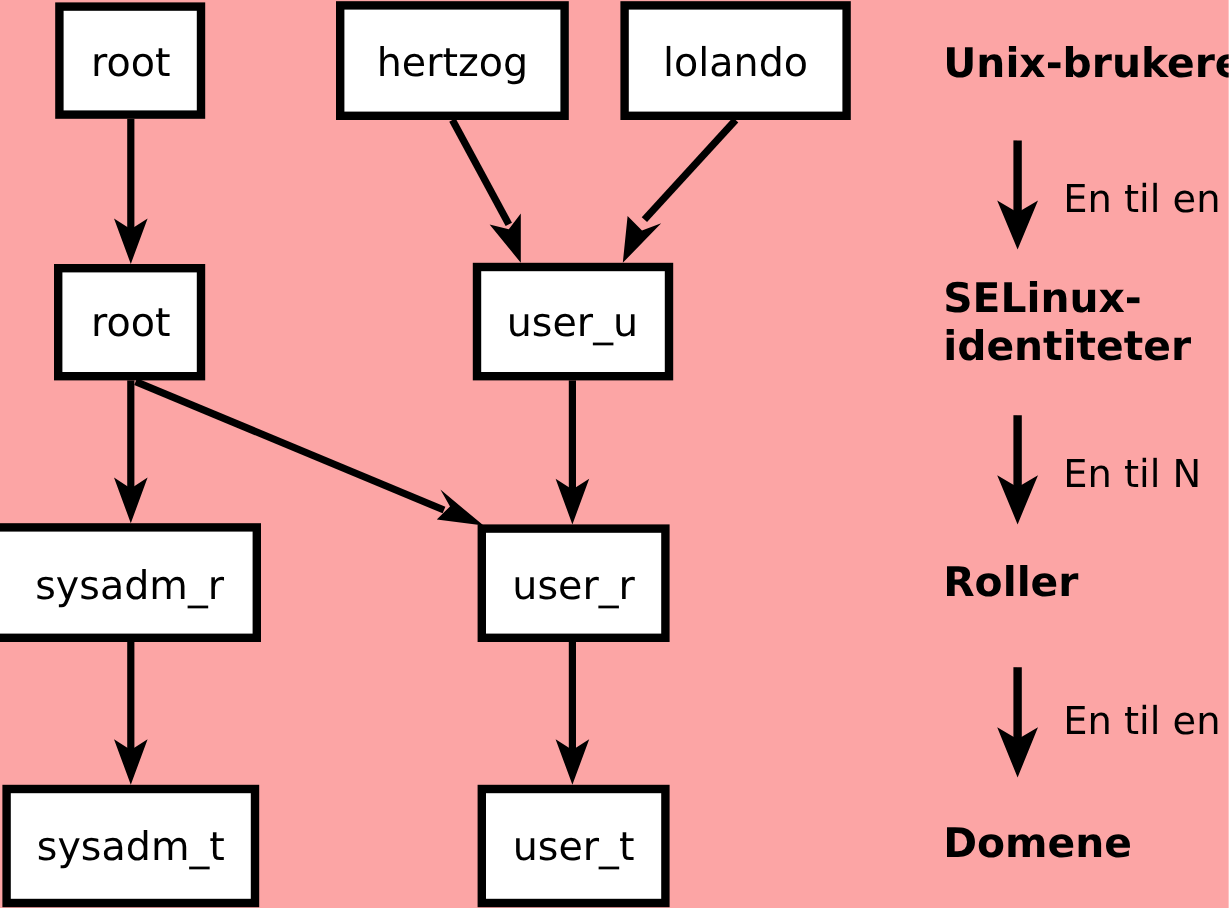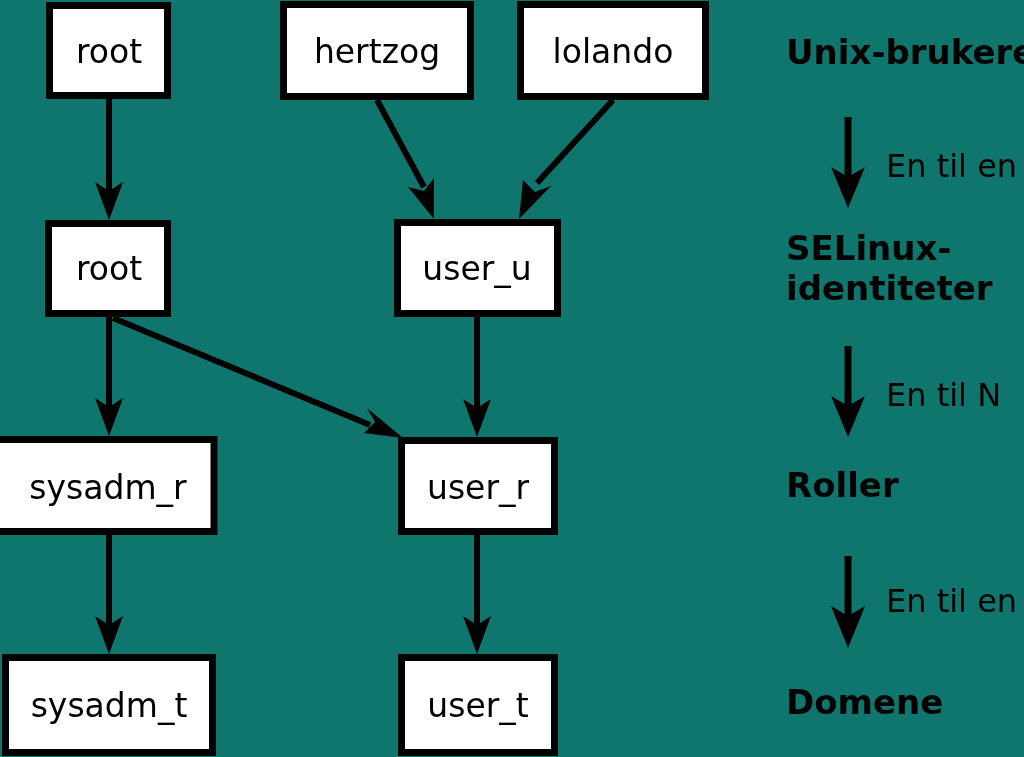--- a/index.html
+++ b/index.html
@@ -10,21 +10,21 @@
   body {
     width: 1024px;
     height: 757px;
     overflow: hidden;
     font-family: "DejaVu Sans", sans-serif;
   }
   #diagram-root {
     position: relative;
     width: 1024px;
     height: 757px;
-    background: #0f766e;
+    background: #fca5a5;
   }
   svg.canvas {
     display: block;
     width: 1024px;
     height: 757px;
   }
   .node-box {
     fill: #ffffff;
     stroke: #000000;
     stroke-width: 7;

